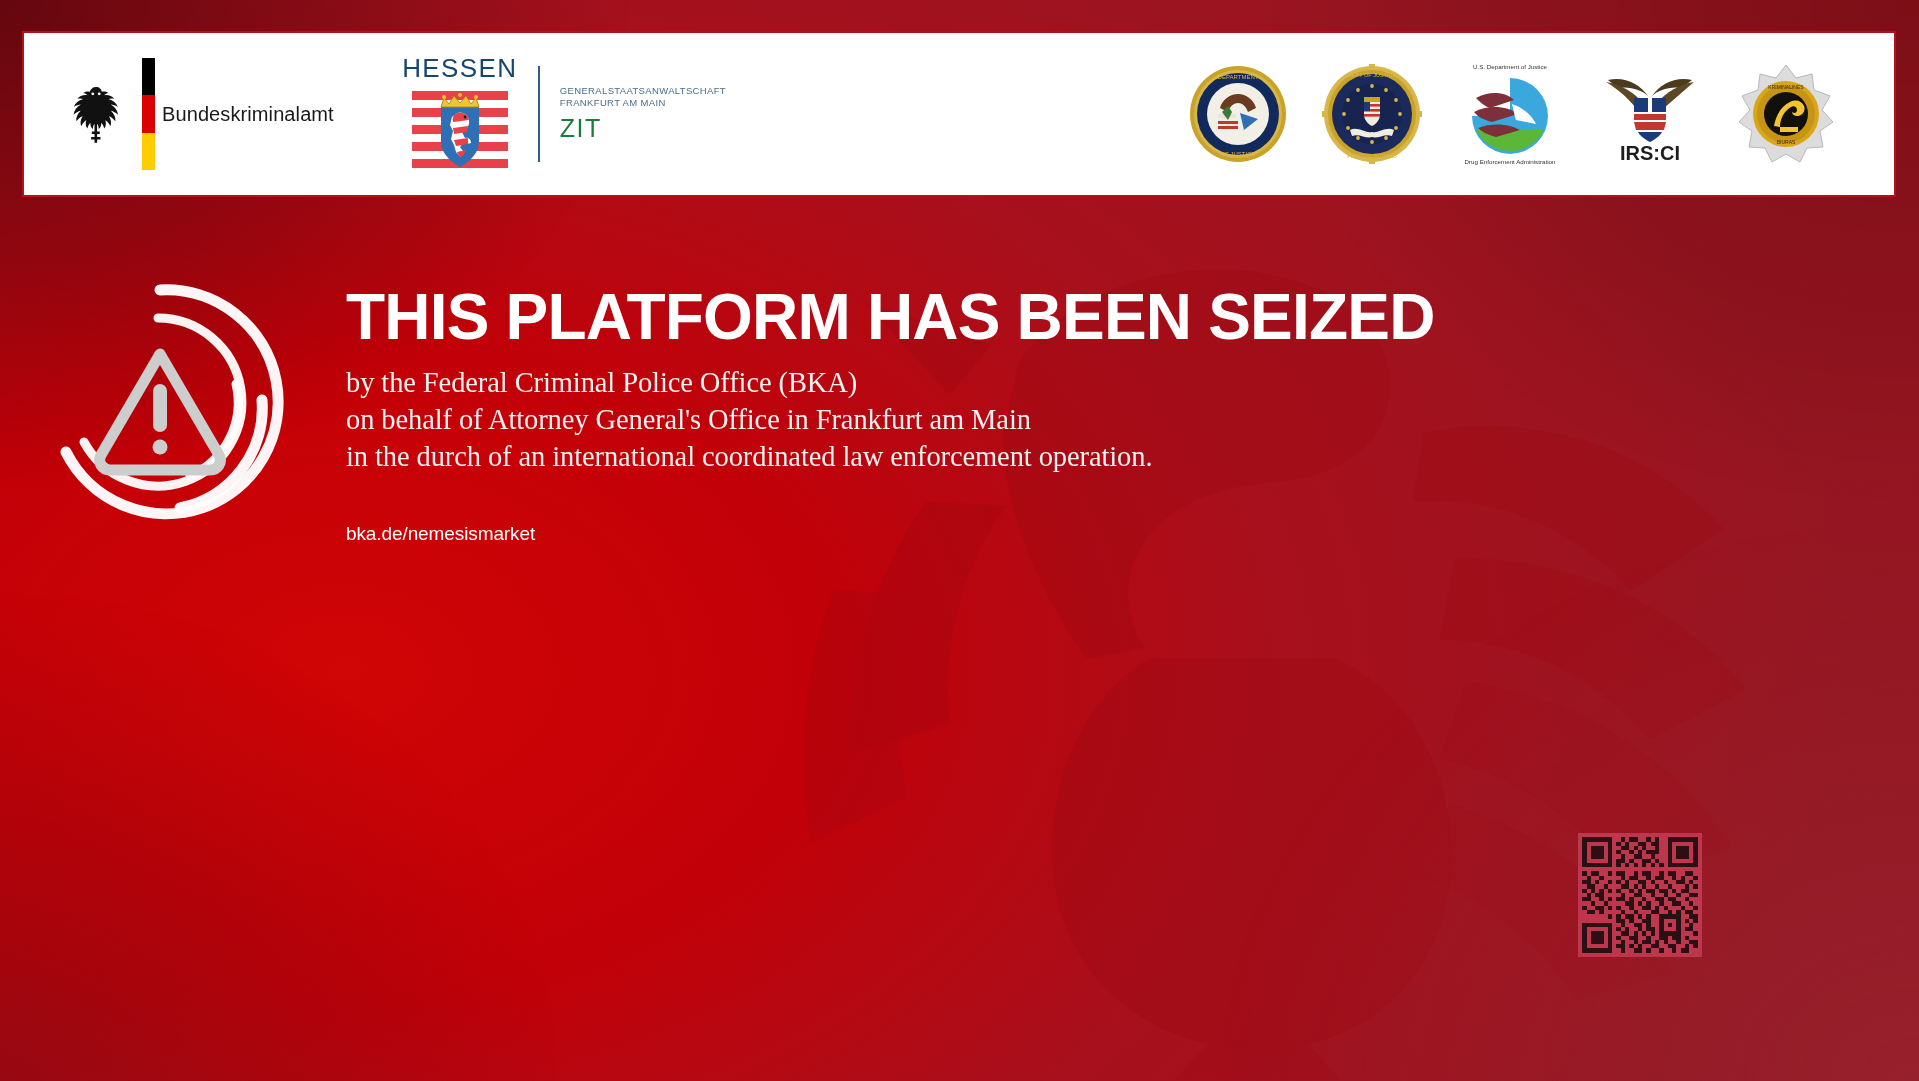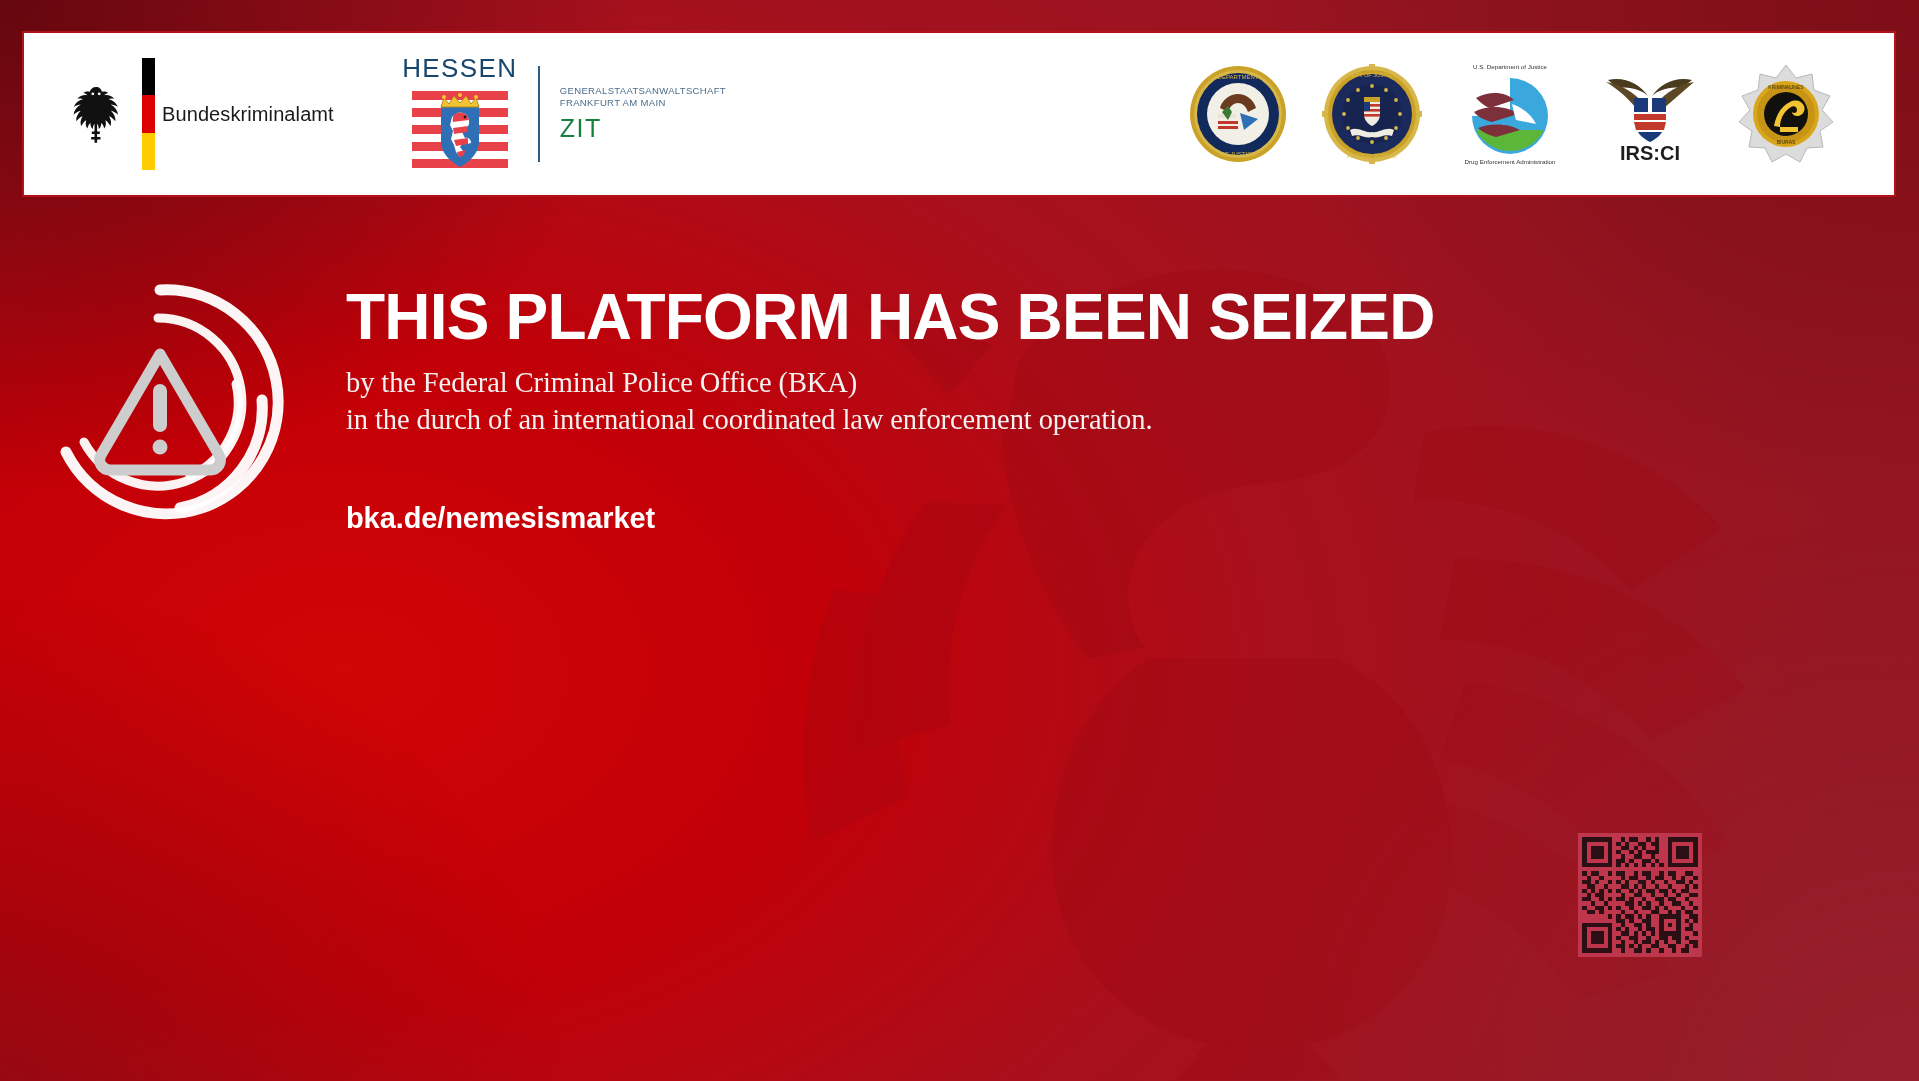--- a/index.html
+++ b/index.html
@@ -109,22 +109,22 @@
     letter-spacing:-0.1px;
     font-family:Liberation Serif, serif;
   }
   #english-block { margin-top:8px; }
   #german-block { margin-top:42px; }
   #german-heading {
     font-size:30px; font-weight:bold; color:#ffffff;
     letter-spacing:-0.2px; line-height:42px; margin-bottom:4px;
   }
   #url-line {
-    margin-top:64px;
-    font-size:29px; font-weight:bold; color:#ffffff; letter-spacing:-0.1px;
+    margin-top:48px;
+    font-size:19px; font-weight:normal; color:#ffffff; letter-spacing:-0.1px;
   }
 
   
   #qr-code {
     position:absolute; left:1578px; top:833px;
     width:124px; height:124px; z-index:4;
     opacity:.93;
   }
   #qr-code svg { width:100%; height:100%; display:block; }
 </style>
@@ -353,20 +353,21 @@
       <circle cx="130" cy="175" r="7.5" fill="#cdcdcd"></circle>
     </svg>
   </div>
 
   <div id="content">
 
     <div id="headline">THIS PLATFORM HAS BEEN SEIZED</div>
 
     <div id="english-block">
       <div class="body-line">by the Federal Criminal Police Office (BKA)</div>
+      <div class="body-line">on behalf of Attorney General's Office in Frankfurt am Main</div>
       <div class="body-line">in the durch of an international coordinated law enforcement operation.</div>
     </div>
 
 
     <div id="url-line">bka.de/nemesismarket</div>
   </div>
 
   <div id="qr-code">
     <svg viewBox="0 0 29 29" shape-rendering="crispEdges" xmlns="http://www.w3.org/2000/svg">
       <rect width="29" height="29" fill="#c13a50"></rect>

